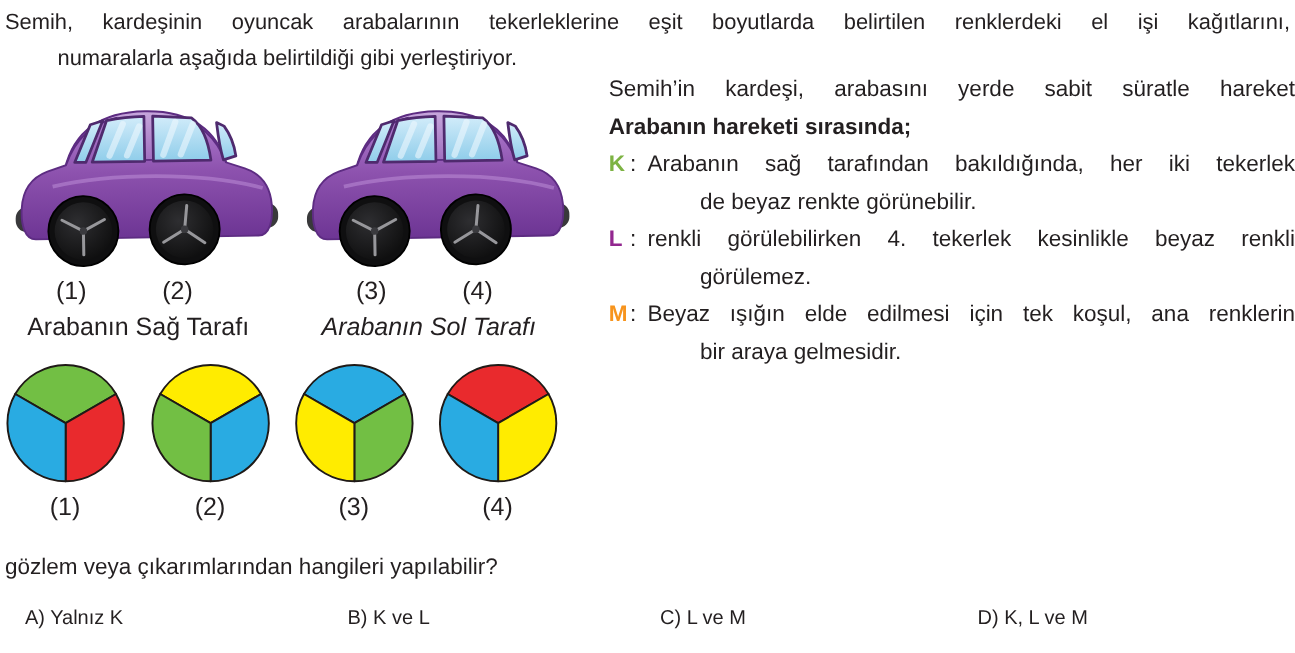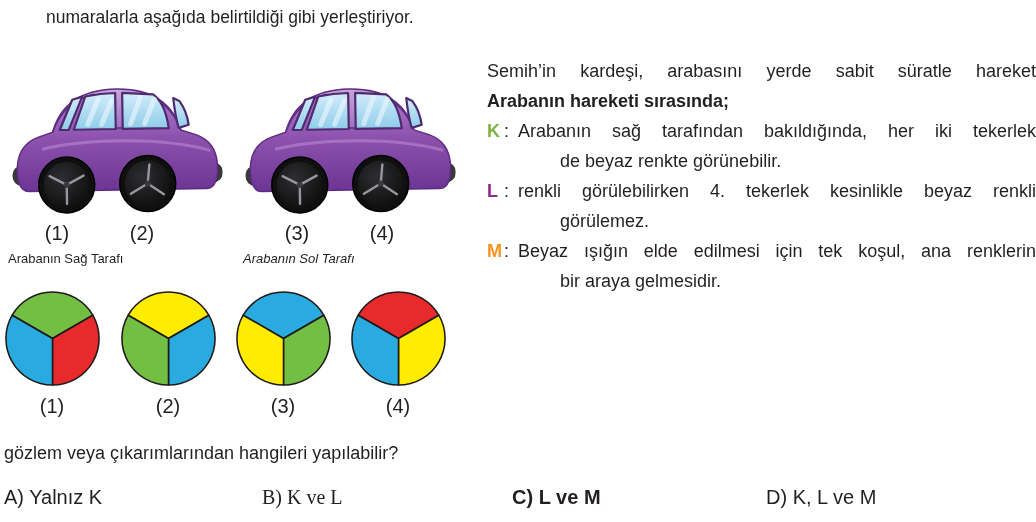--- a/index.html
+++ b/index.html
@@ -10,36 +10,36 @@
   }
   .jline{display:block;text-align:justify;text-align-last:justify;}
   .jline.last{text-align:left;text-align-last:auto;margin-left:42px;}
 
   .intro{position:absolute;left:4px;top:3px;width:1028px;font-size:17.5px;line-height:29px;}
 
   .figure-panel{position:absolute;left:0;top:62px;width:482px;height:372px;}
   .car{position:absolute;top:6px;width:212px;height:152px;}
   .car1{left:12px;} .car2{left:245px;}
   .wlabel{position:absolute;top:160px;width:60px;text-align:center;font-size:20px;}
-  .caption{position:absolute;top:189px;font-size:13px;text-align:left;}
+  .caption{position:absolute;top:189px;font-size:20px;text-align:center;}
   .caption.italic{font-style:italic;}
   .pie{position:absolute;top:228px;width:97px;height:97px;}
   .plabel{position:absolute;top:333px;width:60px;text-align:center;font-size:20px;}
 
   .right-col{position:absolute;left:487px;top:56px;width:549px;font-size:18px;line-height:30px;}
   .rp-heading{font-weight:bold;}
   .stmt{display:flex;align-items:flex-start;}
   .skey{width:17px;font-weight:bold;flex:0 0 auto;}
   .scolon{width:14px;flex:0 0 auto;}
   .stext{flex:1 1 auto;min-width:0;}
 
   .question{position:absolute;left:4px;top:443px;font-size:18px;font-weight:normal;}
-  .options{position:absolute;left:0;top:486px;width:848px;height:30px;font-size:20px;}
+  .options{position:absolute;left:16px;top:486px;width:848px;height:30px;font-size:16px;}
   .opt{position:absolute;top:0;white-space:nowrap;}
-  .opt-a{left:4px;} .opt-b{left:262px;font-family:Liberation Serif, serif;} .opt-c{left:512px;font-weight:bold;} .opt-d{left:766px;}
+  .opt-a{left:4px;} .opt-b{left:262px;} .opt-c{left:512px;} .opt-d{left:766px;}
 </style>
 </head>
 <body>
 
 <svg width="0" height="0" style="position:absolute" aria-hidden="true">
   <defs>
     <linearGradient id="bodyGrad" x1="0" y1="0" x2="0" y2="1">
       <stop offset="0" stop-color="#b07fd0"></stop>
       <stop offset="0.45" stop-color="#8d52ae"></stop>
       <stop offset="1" stop-color="#6d3594"></stop>
@@ -99,20 +99,21 @@
 
     <g id="pieShape">
       <path d="M50,50 L8.43,26 A48,48 0 0 1 91.57,26 Z" stroke="#1f1a17" stroke-width="1.6" stroke-linejoin="round"></path>
       <path d="M50,50 L91.57,26 A48,48 0 0 1 50,98 Z" stroke="#1f1a17" stroke-width="1.6" stroke-linejoin="round"></path>
       <path d="M50,50 L50,98 A48,48 0 0 1 8.43,26 Z" stroke="#1f1a17" stroke-width="1.6" stroke-linejoin="round"></path>
     </g>
   </defs>
 </svg>
 
 <div class="intro">
+    <span class="jline">Semih, kardeşinin oyuncak arabalarının tekerleklerine eşit boyutlarda belirtilen renklerdeki el işi kağıtlarını,</span>
     <span class="jline last">numaralarla aşağıda belirtildiği gibi yerleştiriyor.</span>
   </div>
 
 <div class="figure-panel">
 
   <svg class="car car1" viewBox="0 0 212 152">
     <g transform="rotate(-1 105 75)">
         <use href="#carShape"></use>
       </g>
   </svg>

